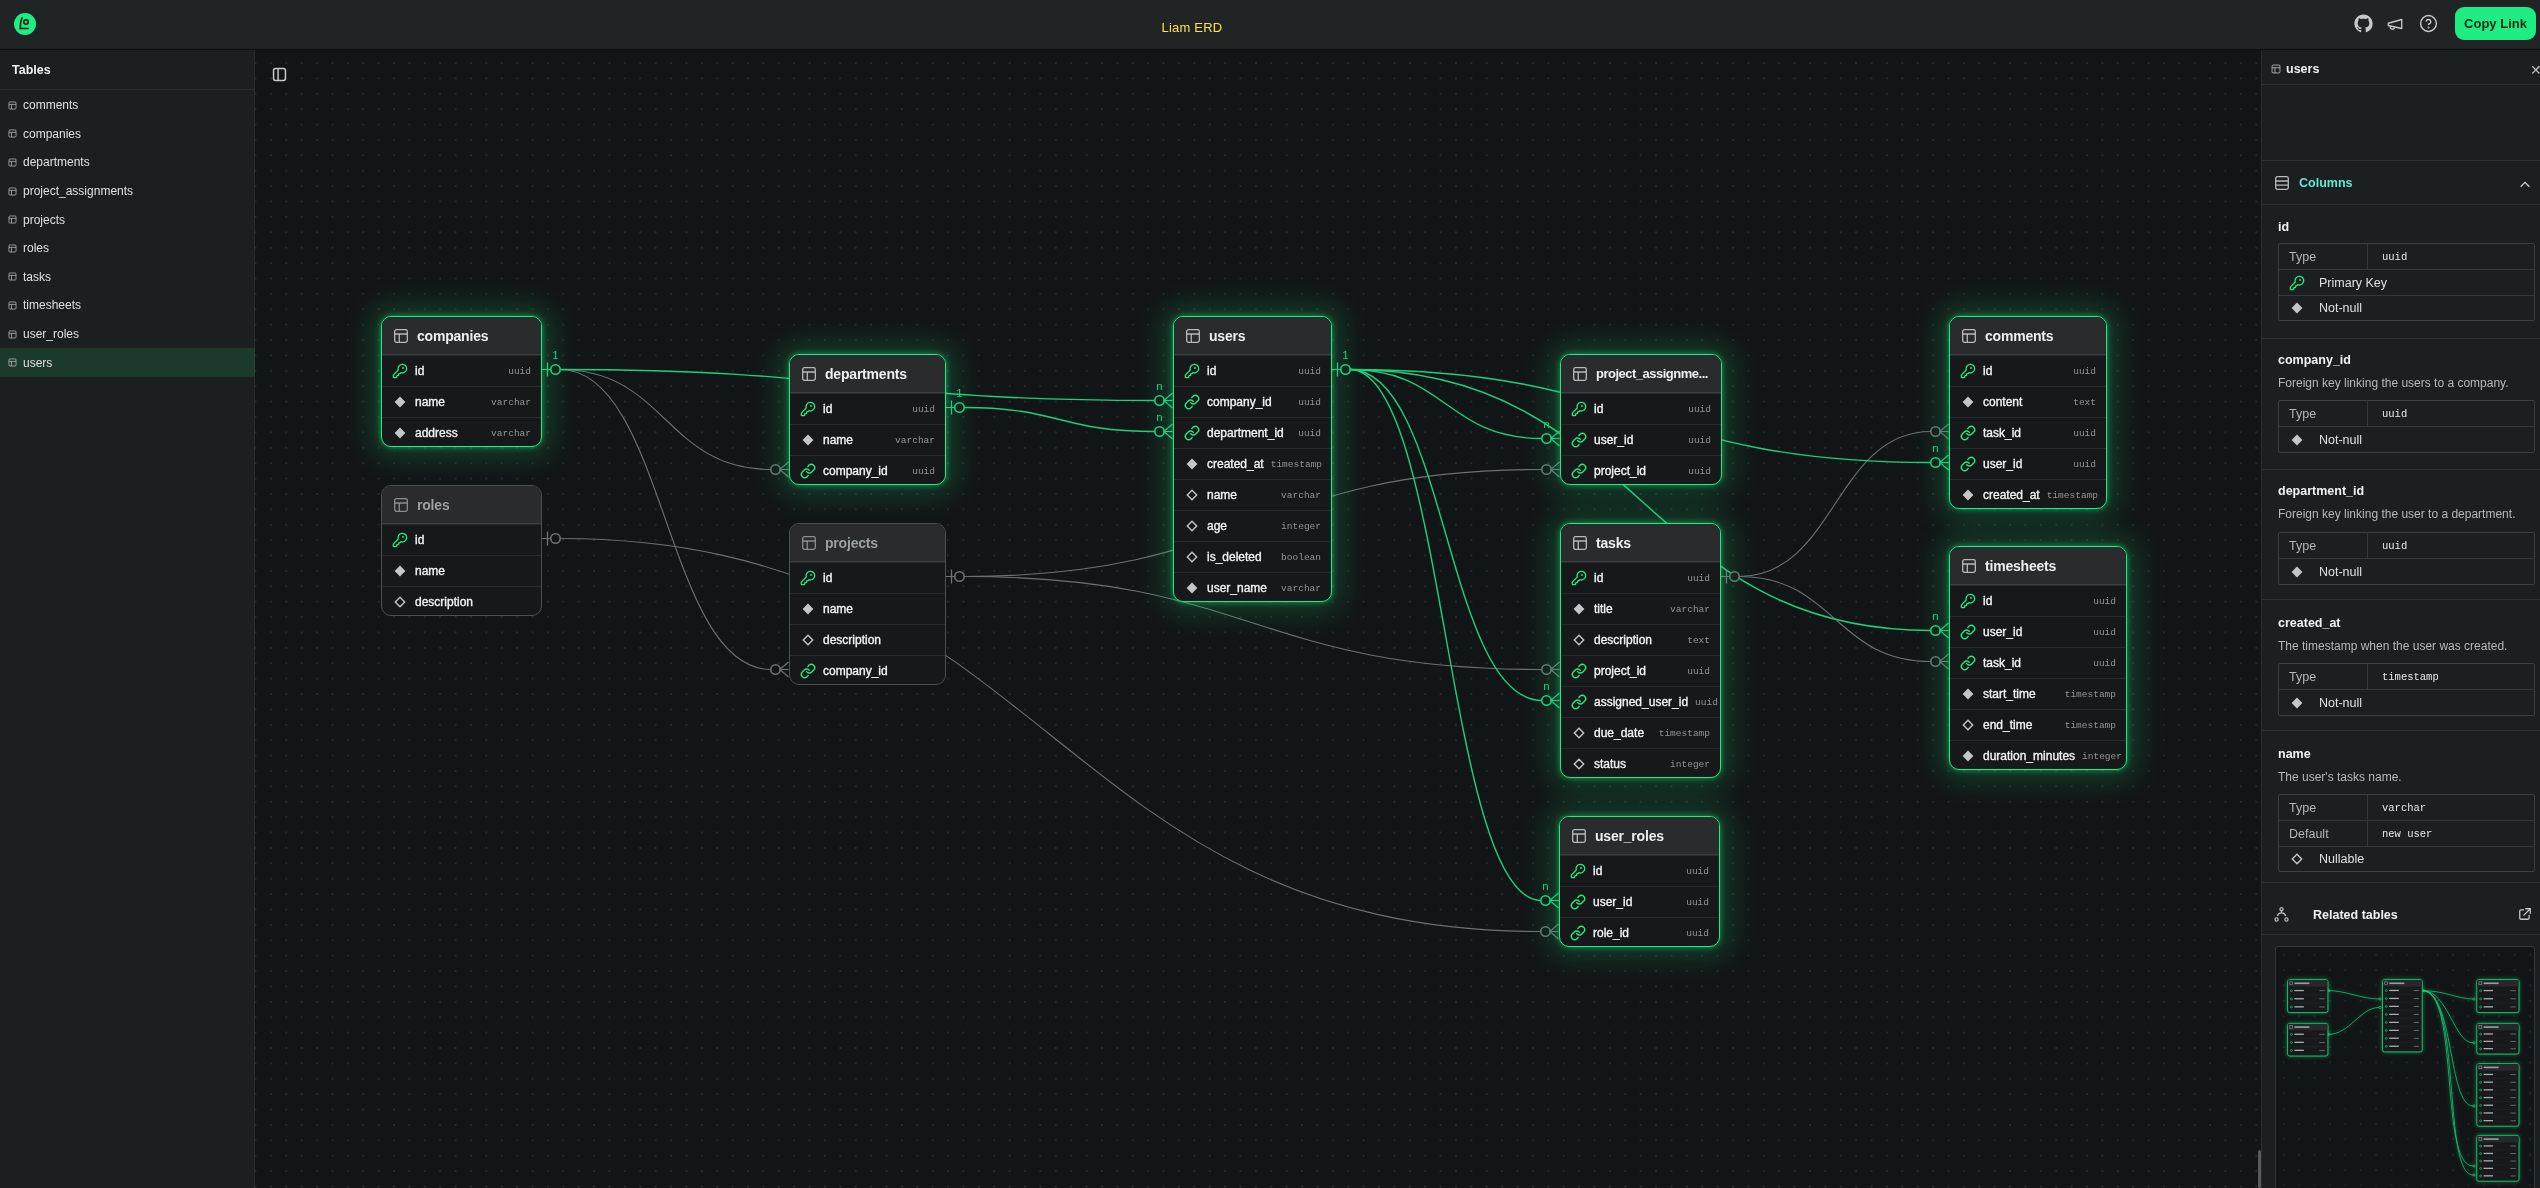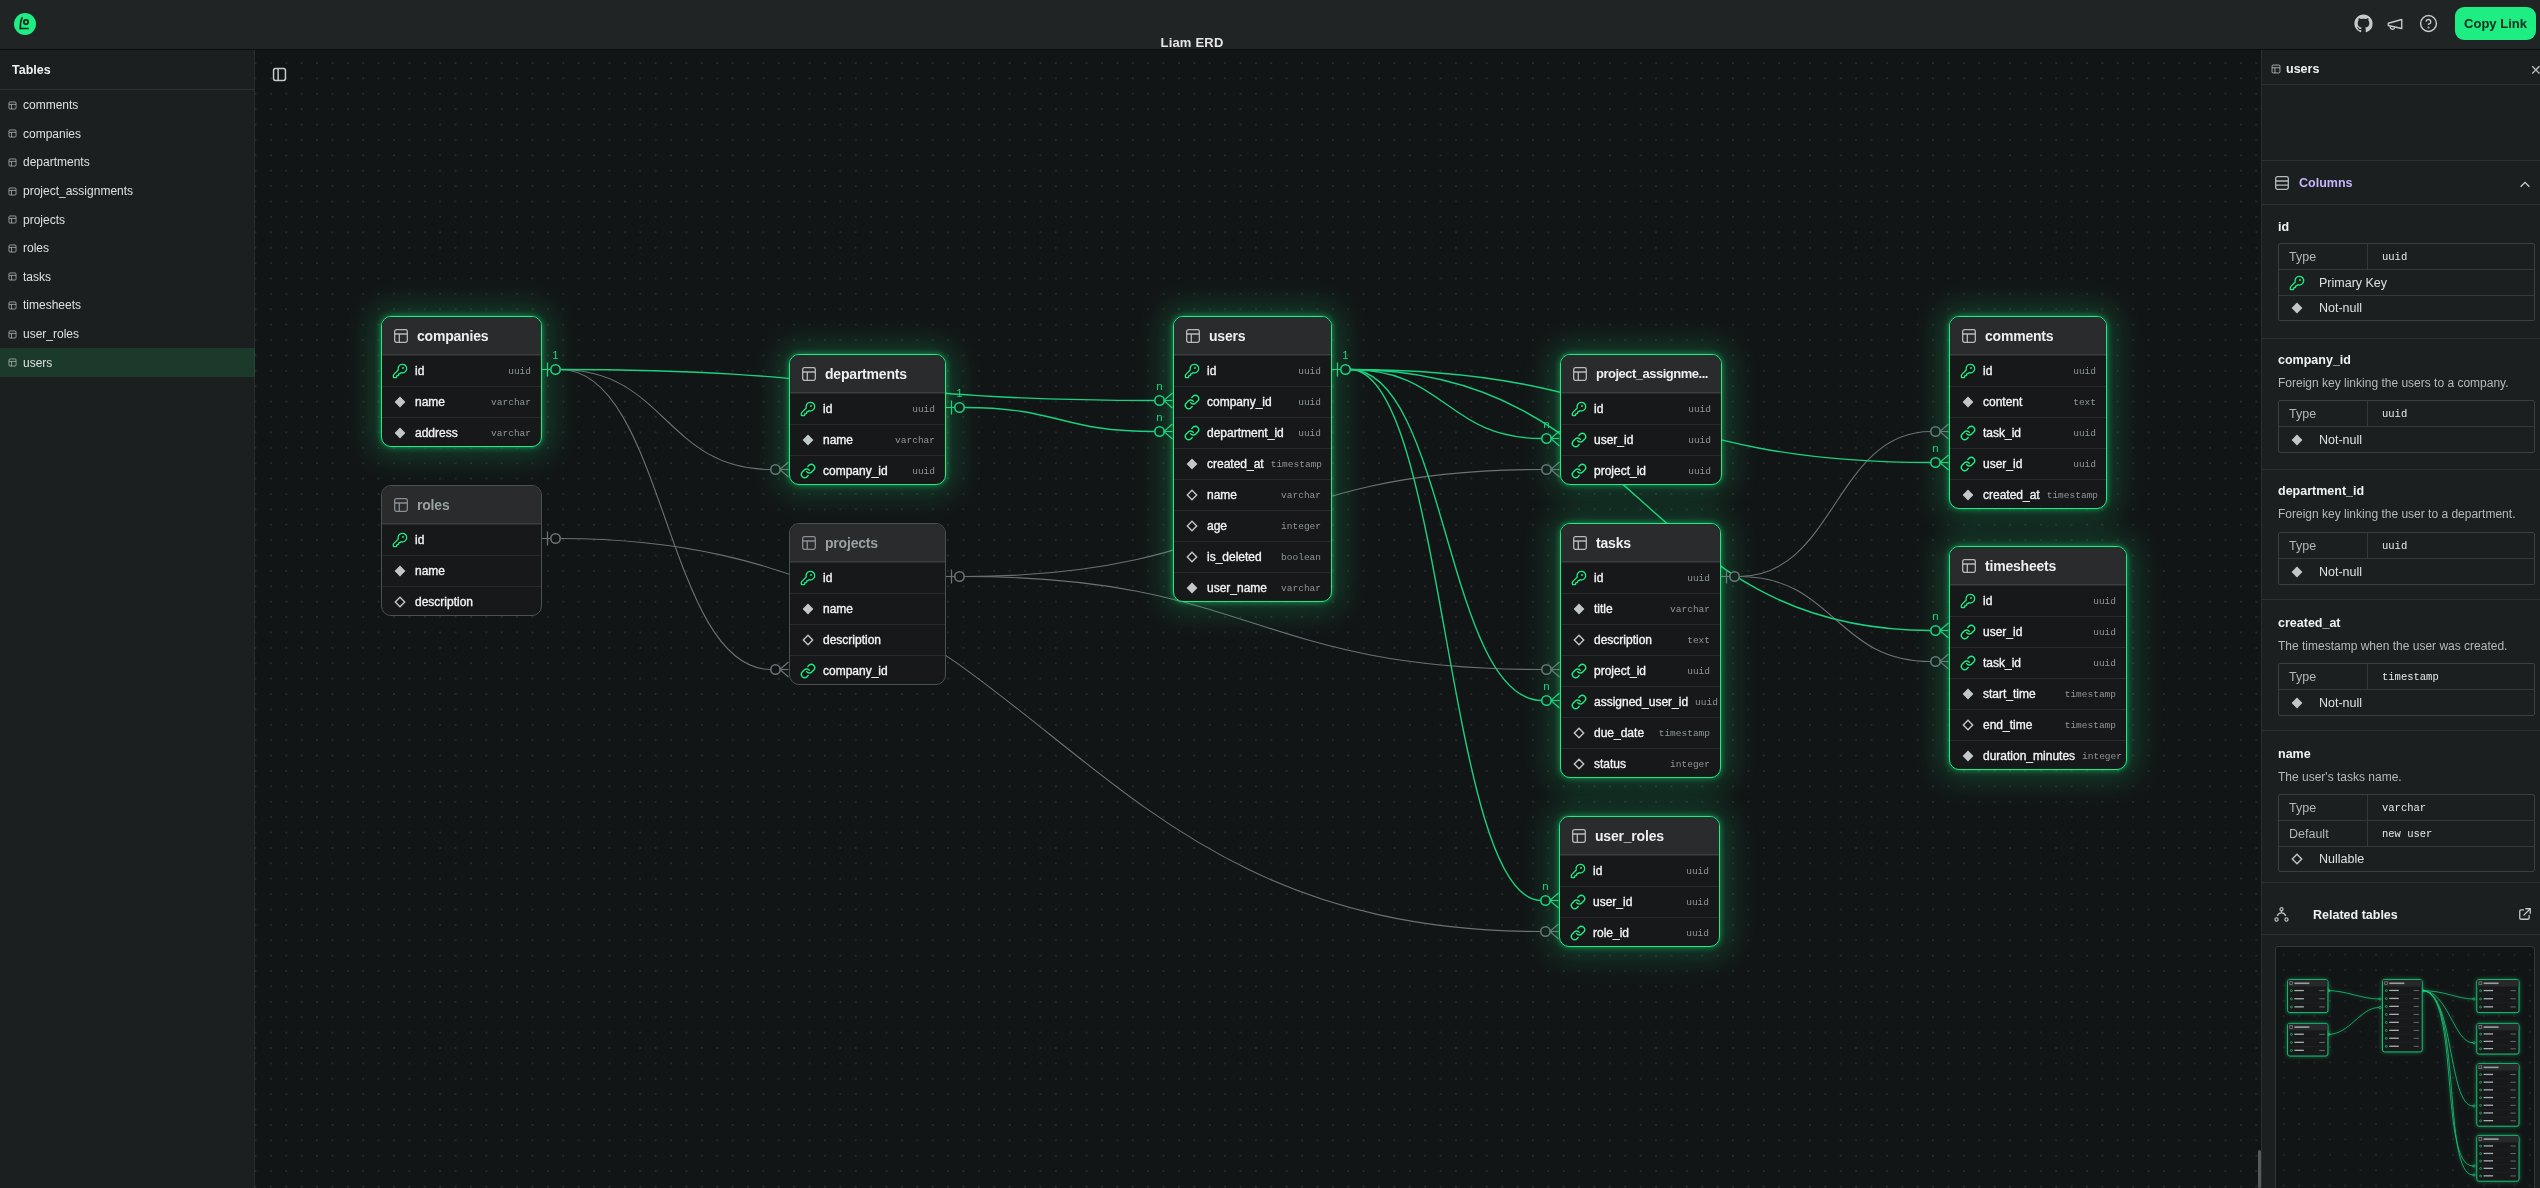--- a/index.html
+++ b/index.html
@@ -1,16 +1,16 @@
 <!DOCTYPE html>
 <html><head><meta charset="utf-8"><style>
 *{margin:0;padding:0;box-sizing:border-box}
 html,body{width:2540px;height:1188px;overflow:hidden;background:#121516;font-family:"Liberation Sans",sans-serif;-webkit-font-smoothing:antialiased}
 #topbar{position:absolute;left:0;top:0;width:2540px;height:50px;background:#212425;z-index:30;border-bottom:1px solid #0c0e0e}
-#title{position:absolute;left:1192px;top:42px;transform:translate(-50%,-50%);font-size:13px;font-weight:700;color:#e5e5e5;letter-spacing:.2px}
+#title{position:absolute;left:1192px;top:27px;transform:translate(-50%,-50%);font-size:13px;font-weight:400;color:#fde047;letter-spacing:.2px}
 #logo{position:absolute;left:14px;top:13px;width:22px;height:22px;border-radius:50%;background:#1ded83}
 #sidebar{position:absolute;left:0;top:50px;width:255px;height:1138px;background:#1c1f20;z-index:20;border-right:1px solid #292d2e}
 #sidehead{position:absolute;left:0;top:0;width:255px;height:40px;border-bottom:1px solid #2c3031;color:#eef0f1;font-size:12.5px;font-weight:700;line-height:40px;padding-left:12px}
 .sitem{display:flex;align-items:center;gap:6px;height:28.6px;padding-left:8px;color:#dde0e1;font-size:12px}
 .sitem .ic{flex:0 0 auto}
 .sitem.sel{background:rgba(29,237,131,.13)}
 #sitems{position:absolute;top:41px;left:0;width:255px}
 #canvas{position:absolute;left:255px;top:50px;width:2006px;height:1138px;background:#121516;background-image:radial-gradient(circle,#262a2b 1px,transparent 1.15px);background-size:15.4px 15.4px;background-position:8.2px 5.3px;overflow:hidden}
 #edges{position:absolute;left:0;top:0;z-index:1}
 .node{position:absolute;z-index:5;background:#161819;border:1px solid #4b5053;border-radius:10px;overflow:hidden}
@@ -681,21 +681,21 @@
     <div style="position:absolute;left:9px;top:12px;display:flex;gap:5px;align-items:center;color:#eef0f1;font-size:12.5px;font-weight:700">
       <svg class="ic" viewBox="0 0 16 16" width="10px" height="10px" fill="none" stroke="#c2c6c8" stroke-width="1.3">
         <rect x="1.7" y="1.7" width="12.6" height="12.6" rx="1.8"></rect>
         <path d="M1.7 6h12.6M6.3 6v8.3"></path>
       </svg>
       <span>users</span>
     </div>
     <div style="position:absolute;left:268px;top:12px;color:#b9bec0;font-size:14px">✕</div>
     <div class="rp-div" style="top:33.5px"></div>
     <div class="rp-div" style="top:110px"></div>
-    <div style="position:absolute;left:12px;top:125px;display:flex;gap:9px;align-items:center;color:#c4b5fd;font-size:12.5px;font-weight:700">
+    <div style="position:absolute;left:12px;top:125px;display:flex;gap:9px;align-items:center;color:#5eead4;font-size:12.5px;font-weight:700">
       <svg viewBox="0 0 16 16" width="16" height="16" fill="none" stroke="#b6bbbd" stroke-width="1.3">
         <rect x="1.7" y="1.7" width="12.6" height="12.6" rx="1.8"></rect>
         <path d="M1.7 6h12.6M1.7 10.2h12.6"></path>
       </svg>
       <span>Columns</span>
     </div>
     <div style="position:absolute;left:256px;top:128px"><svg viewBox="0 0 16 16" width="14" height="14" fill="none" stroke="#c6cacc" stroke-width="1.6">
         <path d="m3 10 5-5 5 5"></path>
       </svg></div>
     <div class="rp-div" style="top:154px"></div>

